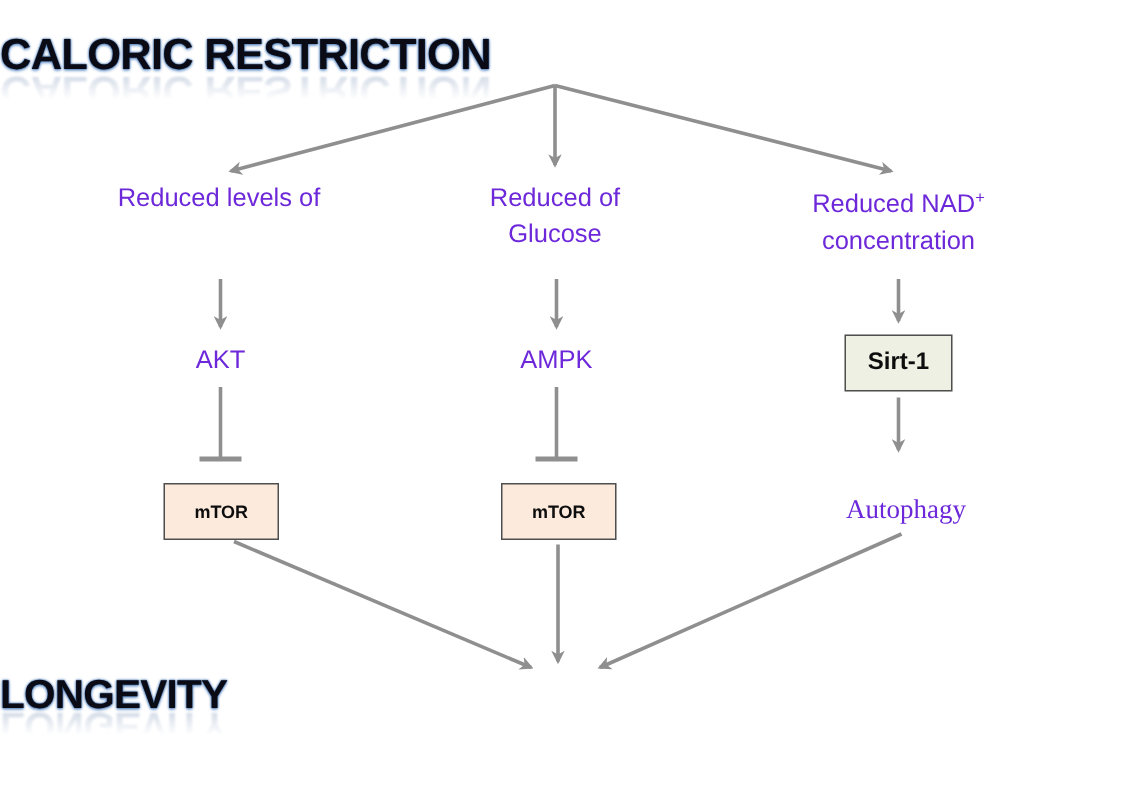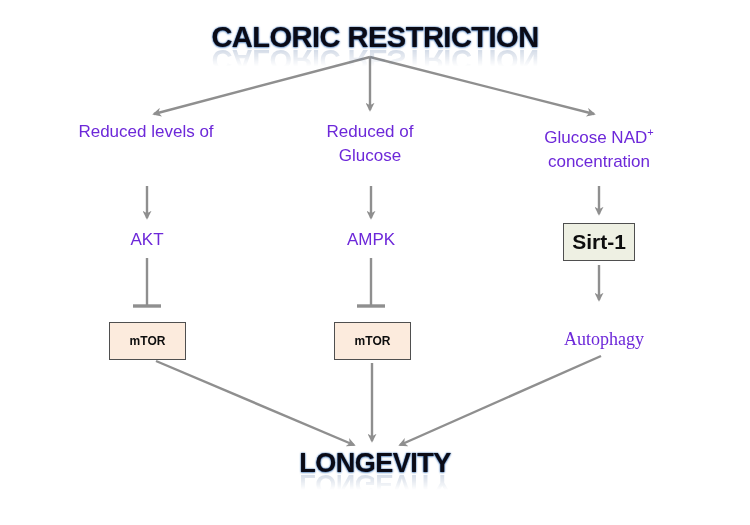--- a/index.html
+++ b/index.html
@@ -16,21 +16,21 @@
     left: 0; top: 0;
     width: 750px; height: 525px;
   }
   svg.connectors line { stroke: #8f8f8f; stroke-width: 2.4; }
   svg.connectors line.tbar { stroke-width: 3.4; }
 
   .word-wrap {
     position: absolute;
     left: 0;
     width: 750px;
-    text-align: center;
+    text-align: left;
     line-height: 1.05;
   }
   .word-main {
     font-weight: bold;
     color: #0b0b16;
     letter-spacing: -0.5px;
     text-shadow: 0 0 2px rgba(74,126,187,0.95), 0 0 1px rgba(38,70,130,1), 0 1px 2px rgba(90,140,200,0.6);
   }
   .word-reflection {
     font-weight: bold;
@@ -68,21 +68,21 @@
     box-sizing: border-box;
   }
   .box-mtor {
     width: 77px; height: 38px;
     background: #fcebdd;
     font-size: 12px;
   }
   .box-sirt {
     width: 72px; height: 38px;
     background: #eef0e3;
-    font-size: 21px;
+    font-size: 16px;
   }
 </style>
 </head>
 <body>
 
 <div class="stage">
 
   <svg class="connectors" viewBox="0 0 750 525" aria-hidden="true">
     <defs>
       <marker id="ah" viewBox="0 0 10 10" markerWidth="9" markerHeight="9" refX="8" refY="5" orient="auto" markerUnits="userSpaceOnUse">
@@ -118,21 +118,21 @@
   <div class="textnode" style="left:46px; top:120px; width:200px;">
     <div>Reduced levels of</div>
   </div>
 
   <div class="textnode" style="left:270px; top:120px; width:200px;">
     <div>Reduced of</div>
     <div>Glucose</div>
   </div>
 
   <div class="textnode" style="left:499px; top:120px; width:200px;">
-    <div><span>Glucose NAD</span><sup>+</sup></div>
+    <div><span>Reduced NAD</span><sup>+</sup></div>
     <div>concentration</div>
   </div>
 
   <div class="textnode mediator" style="left:97px; top:230px; width:100px;">AKT</div>
   <div class="textnode mediator" style="left:321px; top:230px; width:100px;">AMPK</div>
 
   <div class="box box-sirt" style="left:563px; top:223px;">Sirt-1</div>
 
   <div class="box box-mtor" style="left:109px; top:322px;">mTOR</div>
   <div class="box box-mtor" style="left:334px; top:322px;">mTOR</div>

